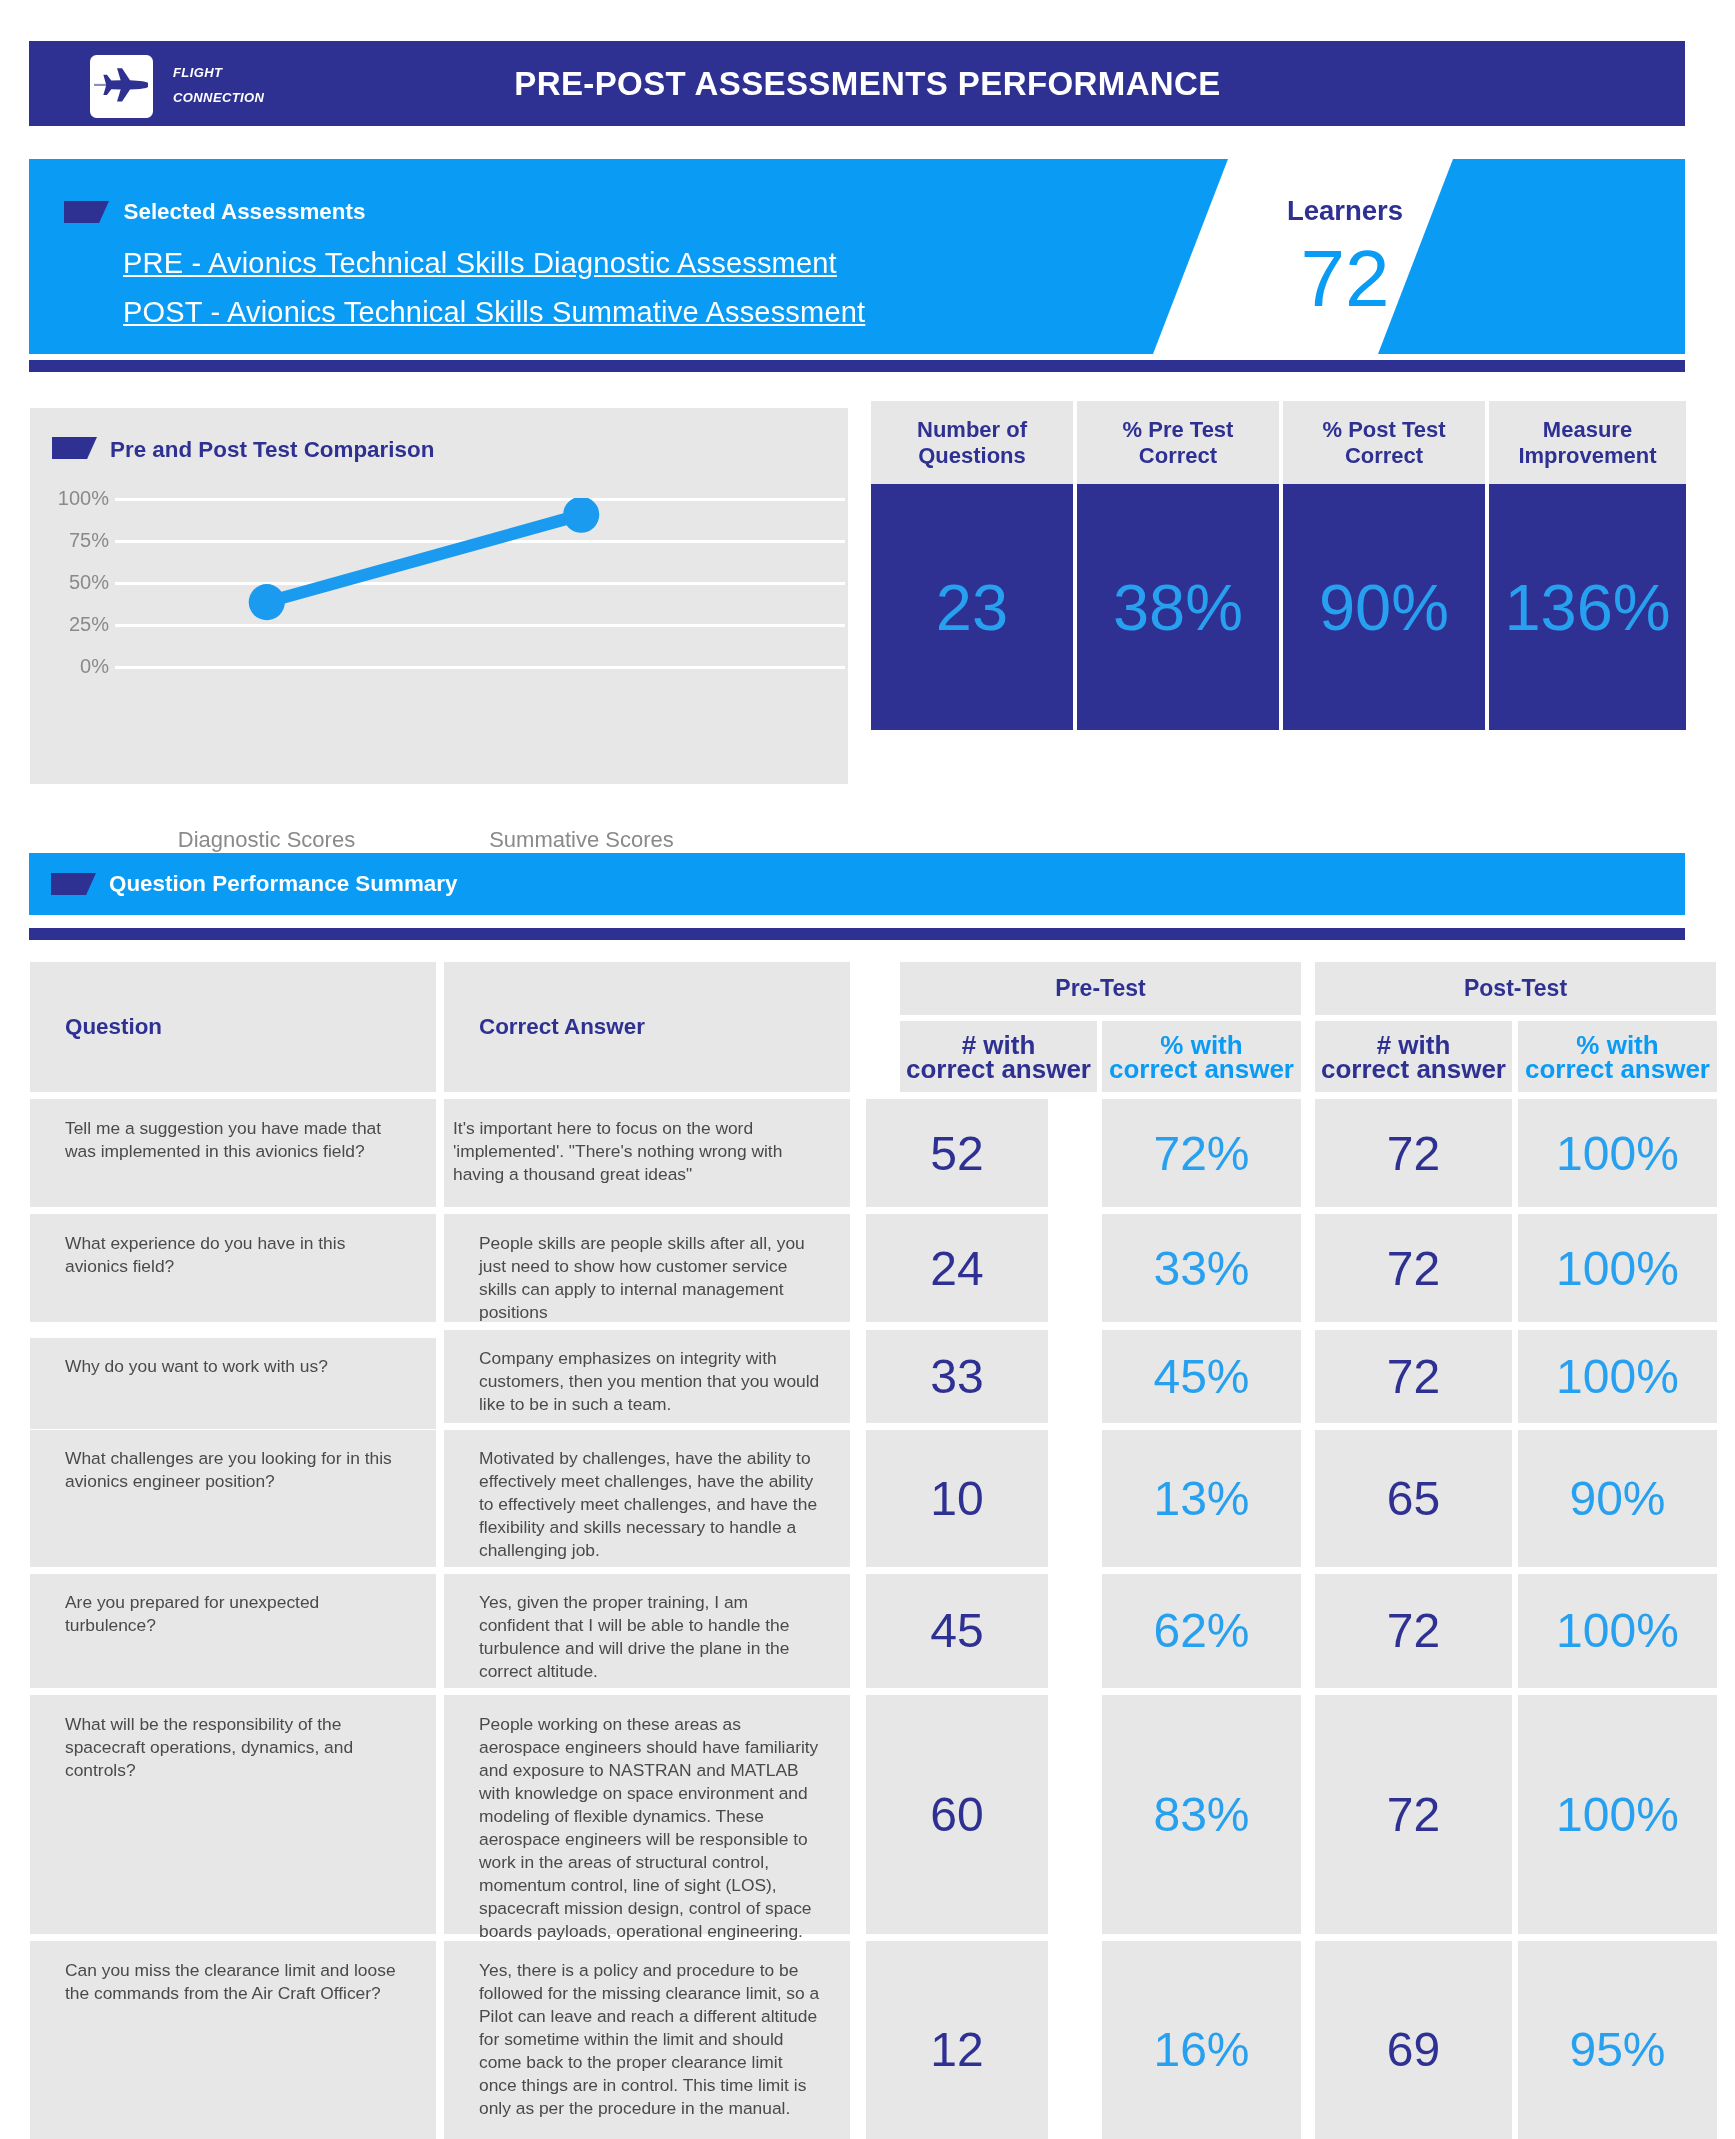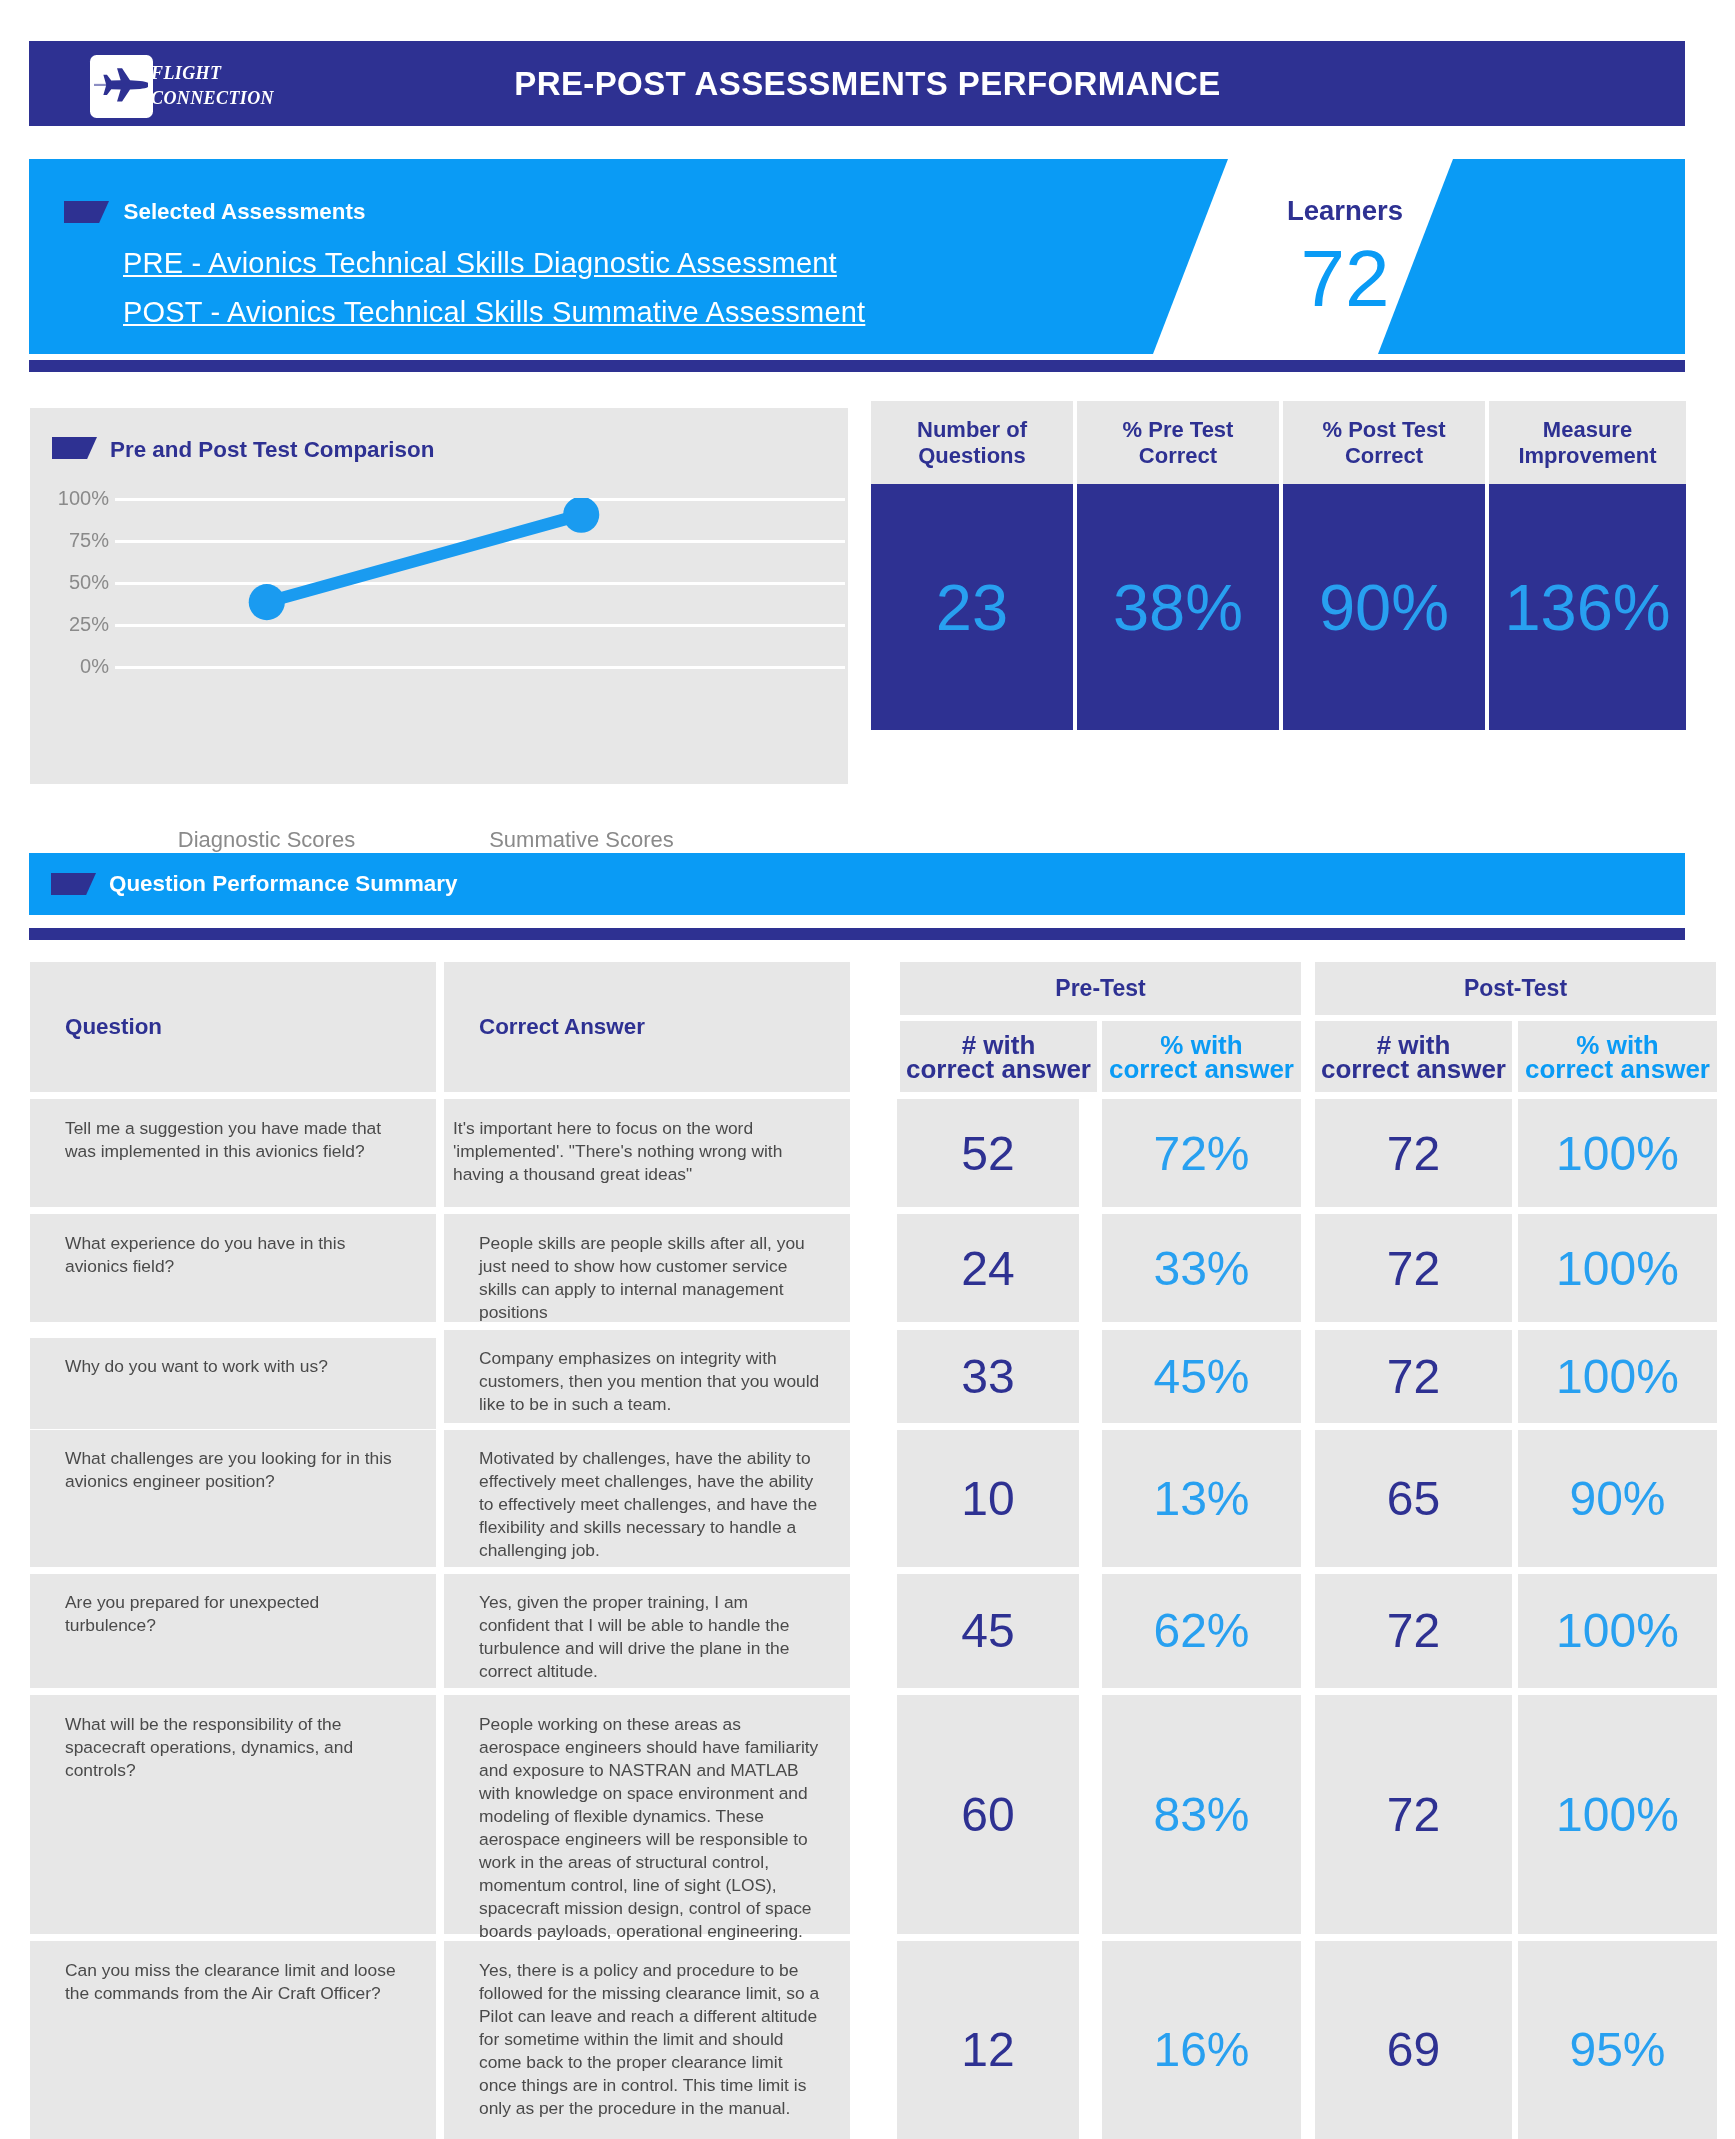--- a/index.html
+++ b/index.html
@@ -17,23 +17,23 @@
     background:#2e3192;
     display:flex;align-items:center;
   }
   .logo-wrap{position:absolute;left:90px;top:55px;width:63px;height:63px;}
   .logo-box{
     position:absolute;left:0;top:0;width:63px;height:63px;
     background:#ffffff;border-radius:6.5px;
   }
   .logo-box svg{position:absolute;left:4.3px;top:4.3px;}
   .logo-text{
-    position:absolute;left:151px;top:61px;
+    position:absolute;left:173px;top:61px;
     color:#ffffff;font-style:italic;font-weight:bold;
-    font-size:18px;line-height:24.6px;letter-spacing:0.4px;font-family:Liberation Serif, serif;
+    font-size:13px;line-height:24.6px;letter-spacing:0.4px;
   }
   .main-title{
     position:absolute;left:0;top:41px;width:1735px;height:85px;
     display:flex;align-items:center;justify-content:center;
     color:#ffffff;font-size:33px;font-weight:bold;letter-spacing:0.4px;
     pointer-events:none;
   }
 
   
   .banner{
@@ -171,21 +171,21 @@
     padding:17.4px 29px 17.4px 35px;box-sizing:border-box;
     color:#4a4a4a;font-size:17.4px;line-height:23px;
   }
   .c-n{
     position:absolute;top:0;
     display:flex;align-items:center;justify-content:center;
     font-size:48px;font-weight:300;
   }
   .c-n.dark{color:#2e3192;}
   .c-n.light{color:#28a0f0;}
-  .n1{left:867px;width:182px;}
+  .n1{left:836px;width:182px;}
   .n2{left:1072px;width:199px;}
   .n3{left:1285px;width:197px;}
   .n4{left:1488px;width:199px;}
 </style>
 </head>
 <body>
 
 <div class="page">
 
   <div class="titlebar"></div>

